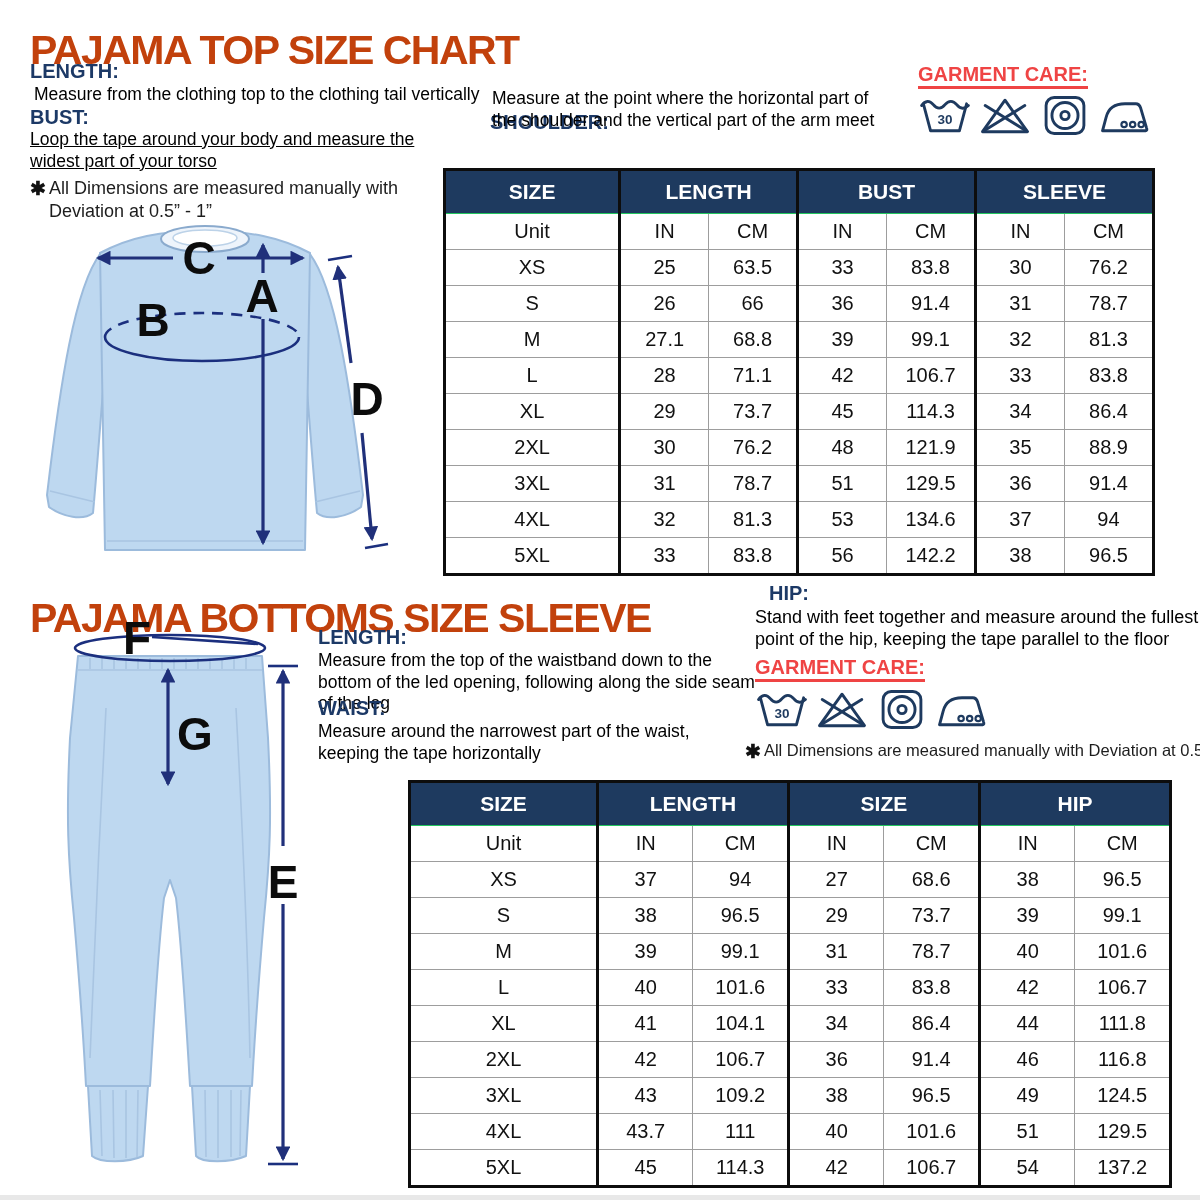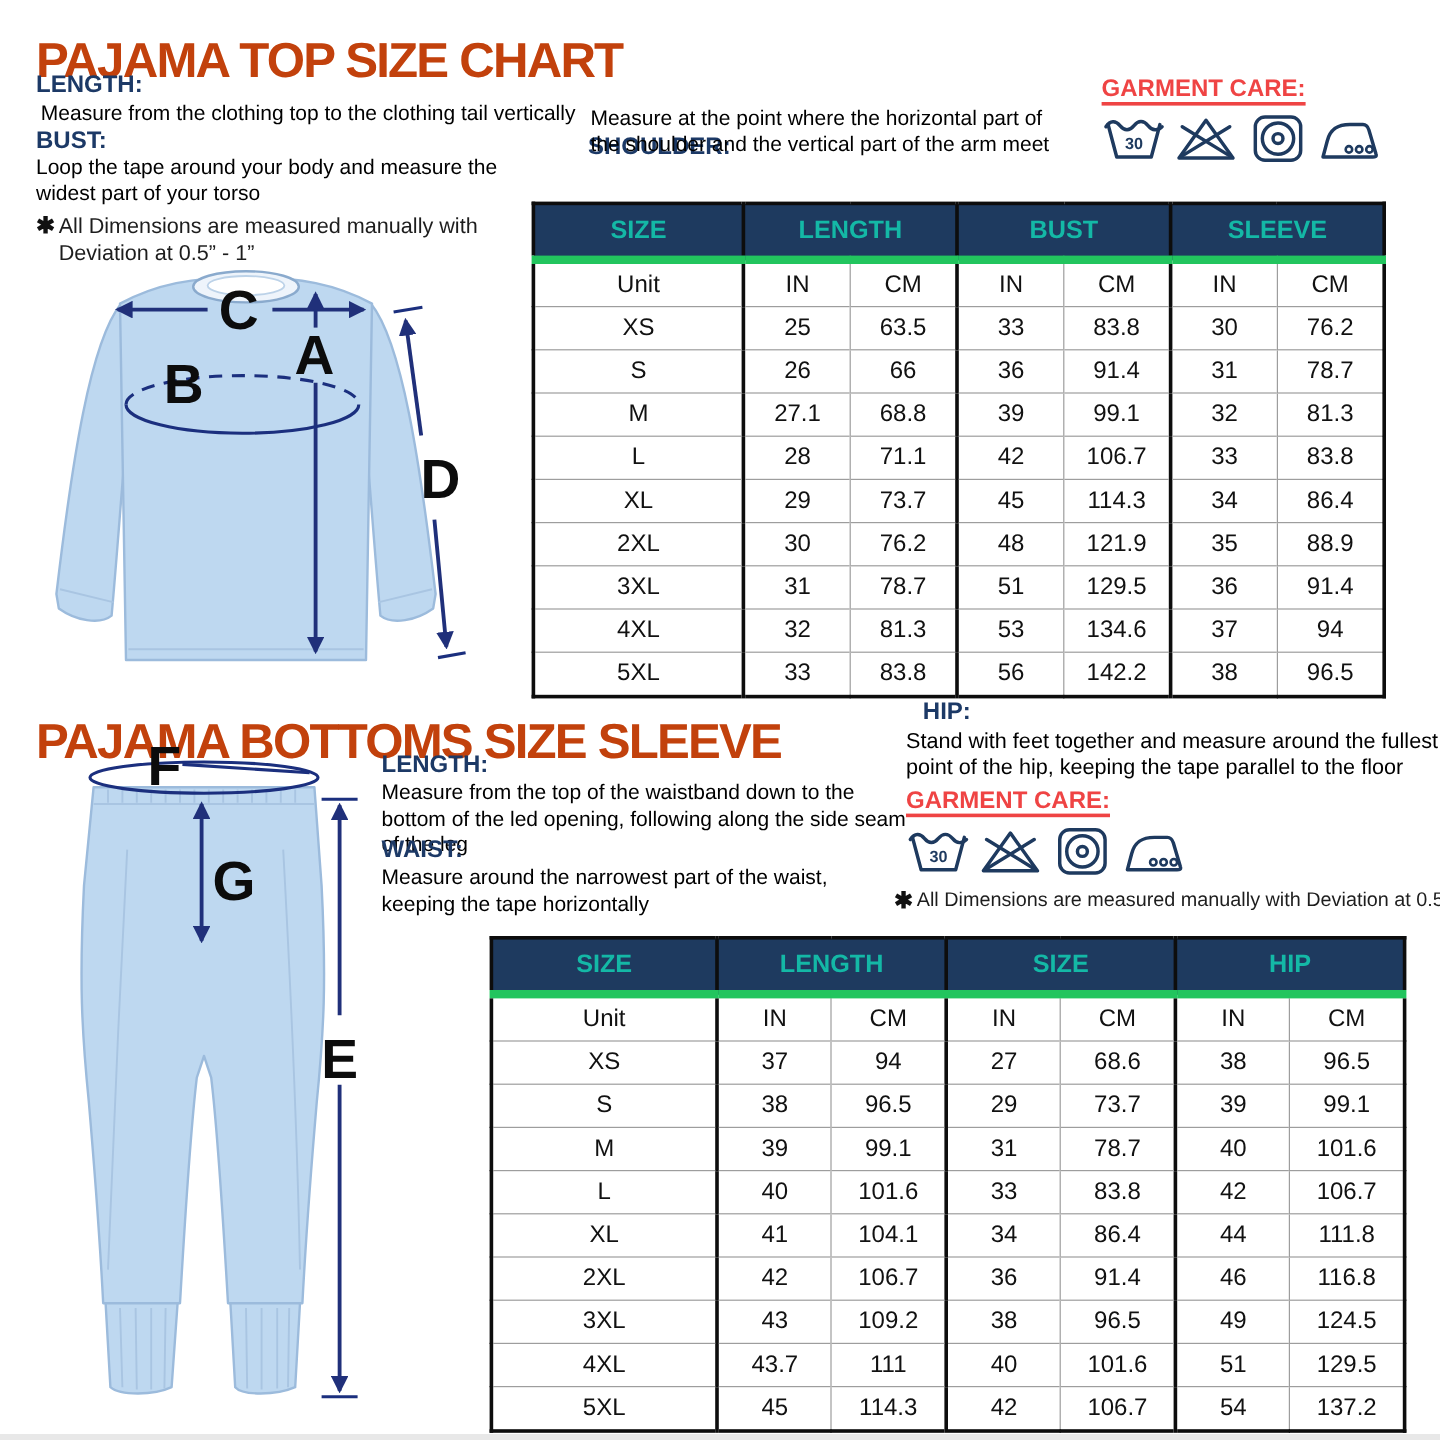--- a/index.html
+++ b/index.html
@@ -26,22 +26,22 @@
   .ic-txt { font-size:15px; font-weight:bold; fill:#1e3a5f; text-anchor:middle; font-family:inherit; }
 
   
   .size-table {
     position:absolute; border-collapse:collapse; table-layout:fixed; background:#fff;
     border:3px solid #0d0d0d; text-align:center; color:#111; font-size:20px;
   }
   .size-table col.c-size { width:24.7%; }
   .size-table col.c-val  { width:12.55%; }
   .size-table th.gh {
-    background:#1e3a5f; color:#14b8a6; font-weight:bold; font-size:21px;
-    height:40px; border-bottom:7px solid #22c55e;
+    background:#1e3a5f; color:#ffffff; font-weight:bold; font-size:21px;
+    height:40px; border-bottom:1px solid #22c55e;
   }
   .size-table th.gh + th.gh { border-left:3px solid #0d0d0d; }
   .size-table td { height:33px; vertical-align:middle; border-top:1px solid #9d9d9d; }
   .size-table tbody tr:first-child td { border-top:none;margin-left:43px; }
   .size-table td:nth-child(2), .size-table td:nth-child(4), .size-table td:nth-child(6) { border-left:3px solid #0d0d0d; }
   .size-table td:nth-child(3), .size-table td:nth-child(5), .size-table td:nth-child(7) { border-left:1px solid #9d9d9d; }
 
   
   .fabric { fill:#bed8f0; stroke:#9cbbdc; stroke-width:2; stroke-linejoin:round; }
   .fabric-line { fill:none; stroke:#a9c5e2; stroke-width:1.6; }
@@ -54,21 +54,21 @@
 <body>
 
 <div class="page">
 
   <h1 class="title" style="left:30px; top:0px;">PAJAMA TOP SIZE CHART</h1>
 
   <div class="def-label" style="left:30px; top:60px;">LENGTH:</div>
   <div class="def-text" style="left:34px; top:84px; width:470px; white-space:nowrap;">Measure from the clothing top to the clothing tail vertically</div>
 
   <div class="def-label" style="left:30px; top:106px;">BUST:</div>
-  <div class="def-text" style="left:30px; top:129px; width:430px;">Loop the tape around your body and measure the widest part of your torso</div>
+  <div class="def-text" style="left:30px; top:129px; width:430px;text-decoration:underline;">Loop the tape around your body and measure the widest part of your torso</div>
 
   <div class="note" style="left:30px; top:177px; width:390px;">
     <span class="star">✱</span>
     <div>All Dimensions are measured manually with Deviation at 0.5” - 1”</div>
   </div>
 
   <div class="def-label" style="left:490px; top:63px;margin-top:48px;">SHOULDER:</div>
   <div class="def-text" style="left:492px; top:88px; width:398px;">Measure at the point where the horizontal part of the shoulder and the vertical part of the arm meet</div>
 
   <div class="care-label" style="left:918px; top:63px;">GARMENT CARE:</div>

